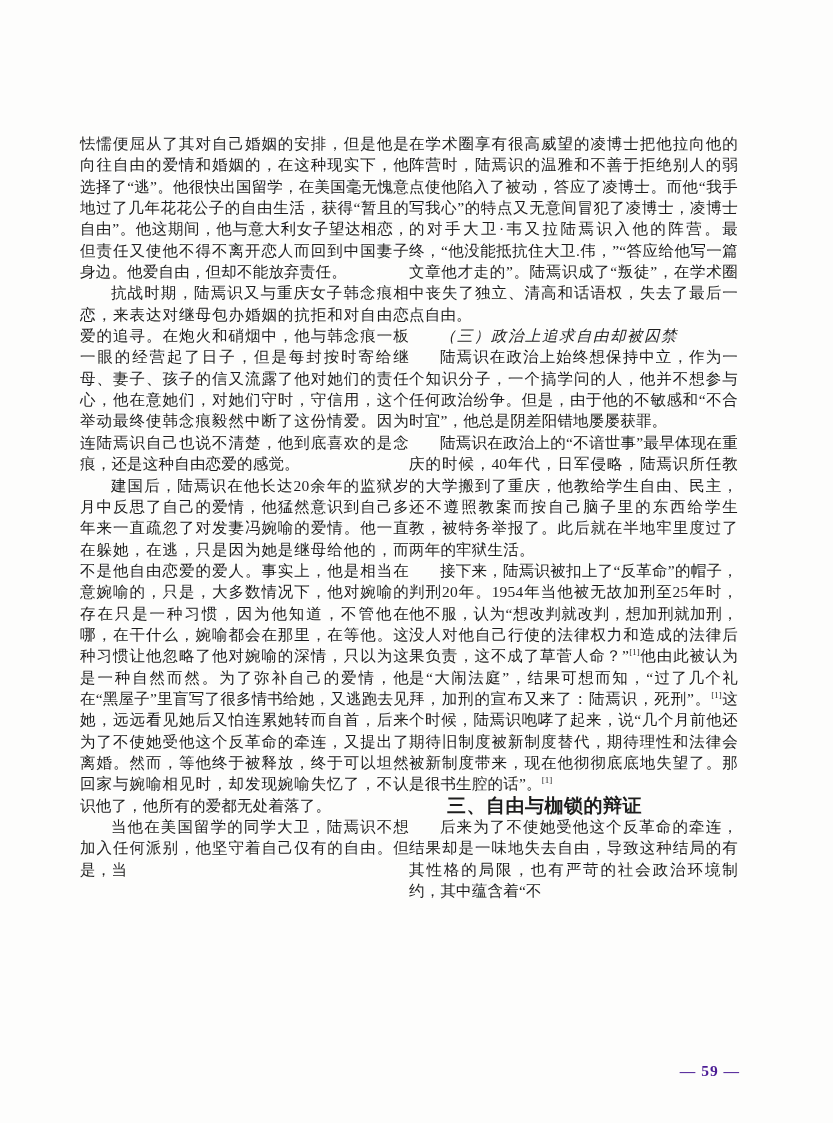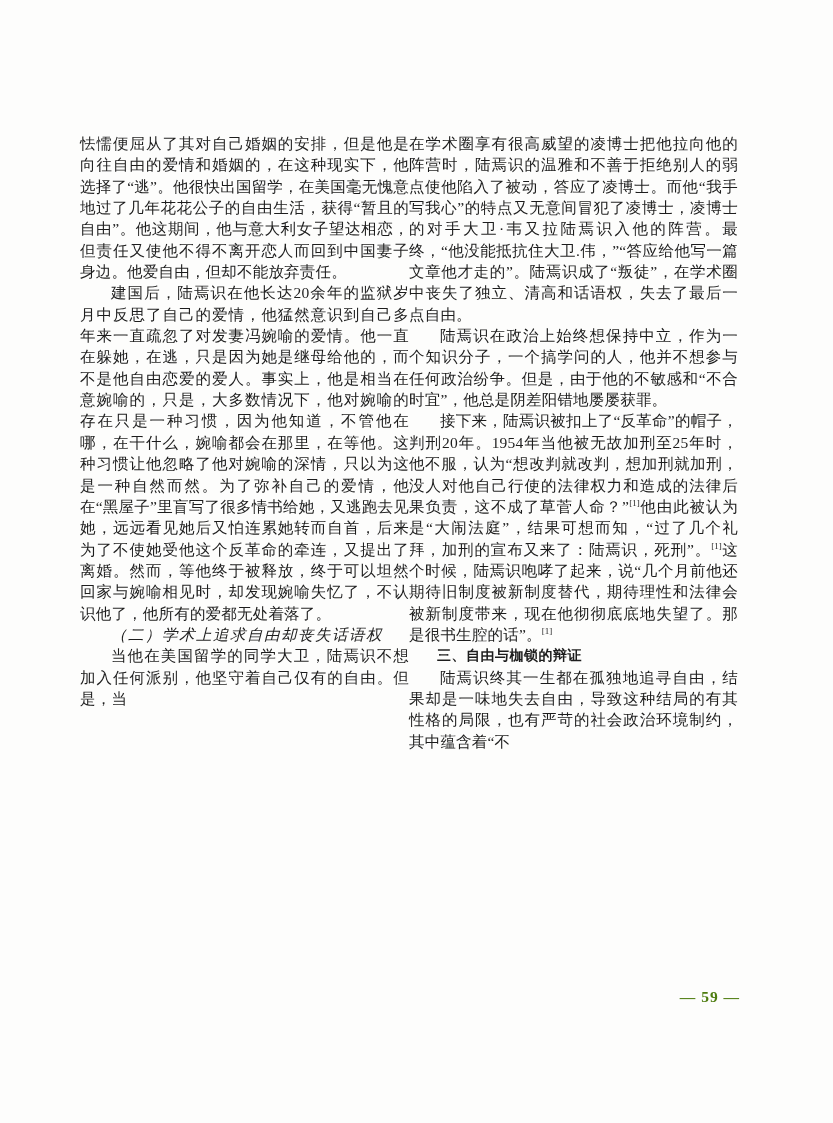--- a/index.html
+++ b/index.html
@@ -43,52 +43,54 @@
   
   .col p.kai {
     font-style: italic;
     letter-spacing: 1.5px;
   }
   
   .col p.hei {
     font-style: normal;
     font-weight: 700;
     font-family: "Liberation Sans", "DejaVu Sans", sans-serif;
-    font-size: 14px;
+    font-size: 19px;
     letter-spacing: 0.5px;
   }
   sup.ref {
     font-size: 9px;
     line-height: 0;
     vertical-align: super;
     letter-spacing: 0;
   }
   .page-number {
     position: absolute;
-    top: 988px;
+    top: 1062px;
     right: 93px;
     font-size: 15.5px;
     font-weight: 700;
     letter-spacing: 1px;
-    color: #4d7c0f;
+    color: #4c1d95;
   }
 </style>
 </head>
 <body>
 
 <div class="page">
   <div class="text-block">
     <div class="col">
         <p class="body">怯懦便屈从了其对自己婚姻的安排，但是他是向往自由的爱情和婚姻的，在这种现实下，他选择了“逃”。他很快出国留学，在美国毫无愧意地过了几年花花公子的自由生活，获得“暂且的自由”。他这期间，他与意大利女子望达相恋，但责任又使他不得不离开恋人而回到中国妻子身边。他爱自由，但却不能放弃责任。</p>
+        <p class="body indent">抗战时期，陆焉识又与重庆女子韩念痕相恋，来表达对继母包办婚姻的抗拒和对自由恋爱的追寻。在炮火和硝烟中，他与韩念痕一板一眼的经营起了日子，但是每封按时寄给继母、妻子、孩子的信又流露了他对她们的责任心，他在意她们，对她们守时，守信用，这个举动最终使韩念痕毅然中断了这份情爱。因为连陆焉识自己也说不清楚，他到底喜欢的是念痕，还是这种自由恋爱的感觉。</p>
         <p class="body indent">建国后，陆焉识在他长达20余年的监狱岁月中反思了自己的爱情，他猛然意识到自己多年来一直疏忽了对发妻冯婉喻的爱情。他一直在躲她，在逃，只是因为她是继母给他的，而不是他自由恋爱的爱人。事实上，他是相当在意婉喻的，只是，大多数情况下，他对婉喻的存在只是一种习惯，因为他知道，不管他在哪，在干什么，婉喻都会在那里，在等他。这种习惯让他忽略了他对婉喻的深情，只以为这是一种自然而然。为了弥补自己的爱情，他在“黑屋子”里盲写了很多情书给她，又逃跑去见她，远远看见她后又怕连累她转而自首，后来为了不使她受他这个反革命的牵连，又提出了离婚。然而，等他终于被释放，终于可以坦然回家与婉喻相见时，却发现婉喻失忆了，不认识他了，他所有的爱都无处着落了。</p>
-        <p class="kai indent">（二）学术上追求自由却丧失话语权</p>
         <p class="body indent">当他在美国留学的同学大卫，陆焉识不想加入任何派别，他坚守着自己仅有的自由。但是，当</p>
       </div>
     <div class="col">
         <p class="body">在学术圈享有很高威望的凌博士把他拉向他的阵营时，陆焉识的温雅和不善于拒绝别人的弱点使他陷入了被动，答应了凌博士。而他“我手写我心”的特点又无意间冒犯了凌博士，凌博士的对手大卫·韦又拉陆焉识入他的阵营。最终，“他没能抵抗住大卫.伟，”“答应给他写一篇文章他才走的”。陆焉识成了“叛徒”，在学术圈中丧失了独立、清高和话语权，失去了最后一点自由。</p>
+        <p class="kai indent">（三）政治上追求自由却被囚禁</p>
         <p class="body indent">陆焉识在政治上始终想保持中立，作为一个知识分子，一个搞学问的人，他并不想参与任何政治纷争。但是，由于他的不敏感和“不合时宜”，他总是阴差阳错地屡屡获罪。</p>
+        <p class="body indent">陆焉识在政治上的“不谙世事”最早体现在重庆的时候，40年代，日军侵略，陆焉识所任教的大学搬到了重庆，他教给学生自由、民主，还不遵照教案而按自己脑子里的东西给学生教，被特务举报了。此后就在半地牢里度过了两年的牢狱生活。</p>
         <p class="body indent">接下来，陆焉识被扣上了“反革命”的帽子，判刑20年。1954年当他被无故加刑至25年时，他不服，认为“想改判就改判，想加刑就加刑，没人对他自己行使的法律权力和造成的法律后果负责，这不成了草菅人命？”<sup class="ref">[1]</sup>他由此被认为是“大闹法庭”，结果可想而知，“过了几个礼拜，加刑的宣布又来了：陆焉识，死刑”。<sup class="ref">[1]</sup>这个时候，陆焉识咆哮了起来，说“几个月前他还期待旧制度被新制度替代，期待理性和法律会被新制度带来，现在他彻彻底底地失望了。那是很书生腔的话”。<sup class="ref">[1]</sup></p>
         <p class="hei indent">三、自由与枷锁的辩证</p>
-        <p class="body indent">陆焉识终其一生都在孤独地追寻自由，结果却是一味地失去自由，导致这种结局的有其性格的局限，也有严苛的社会政治环境制约，其中蕴含着“不</p>
+        <p class="body indent">后来为了不使她受他这个反革命的牵连，结果却是一味地失去自由，导致这种结局的有其性格的局限，也有严苛的社会政治环境制约，其中蕴含着“不</p>
       </div>
   </div>
   <div class="page-number">— 59 —</div>
 </div>
 
 </body></html>

